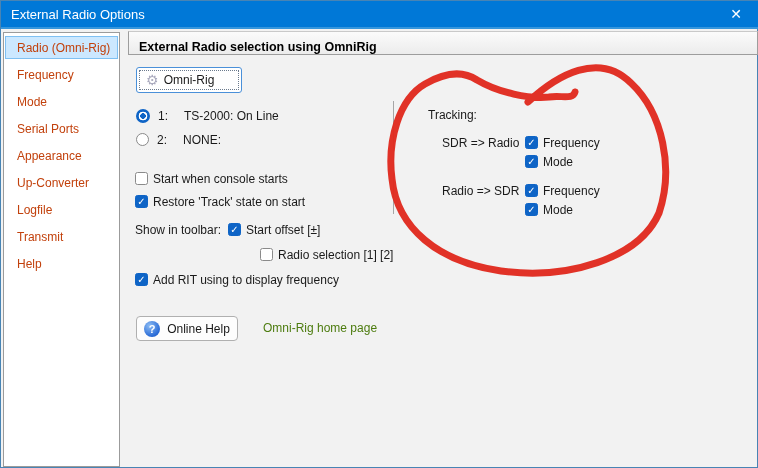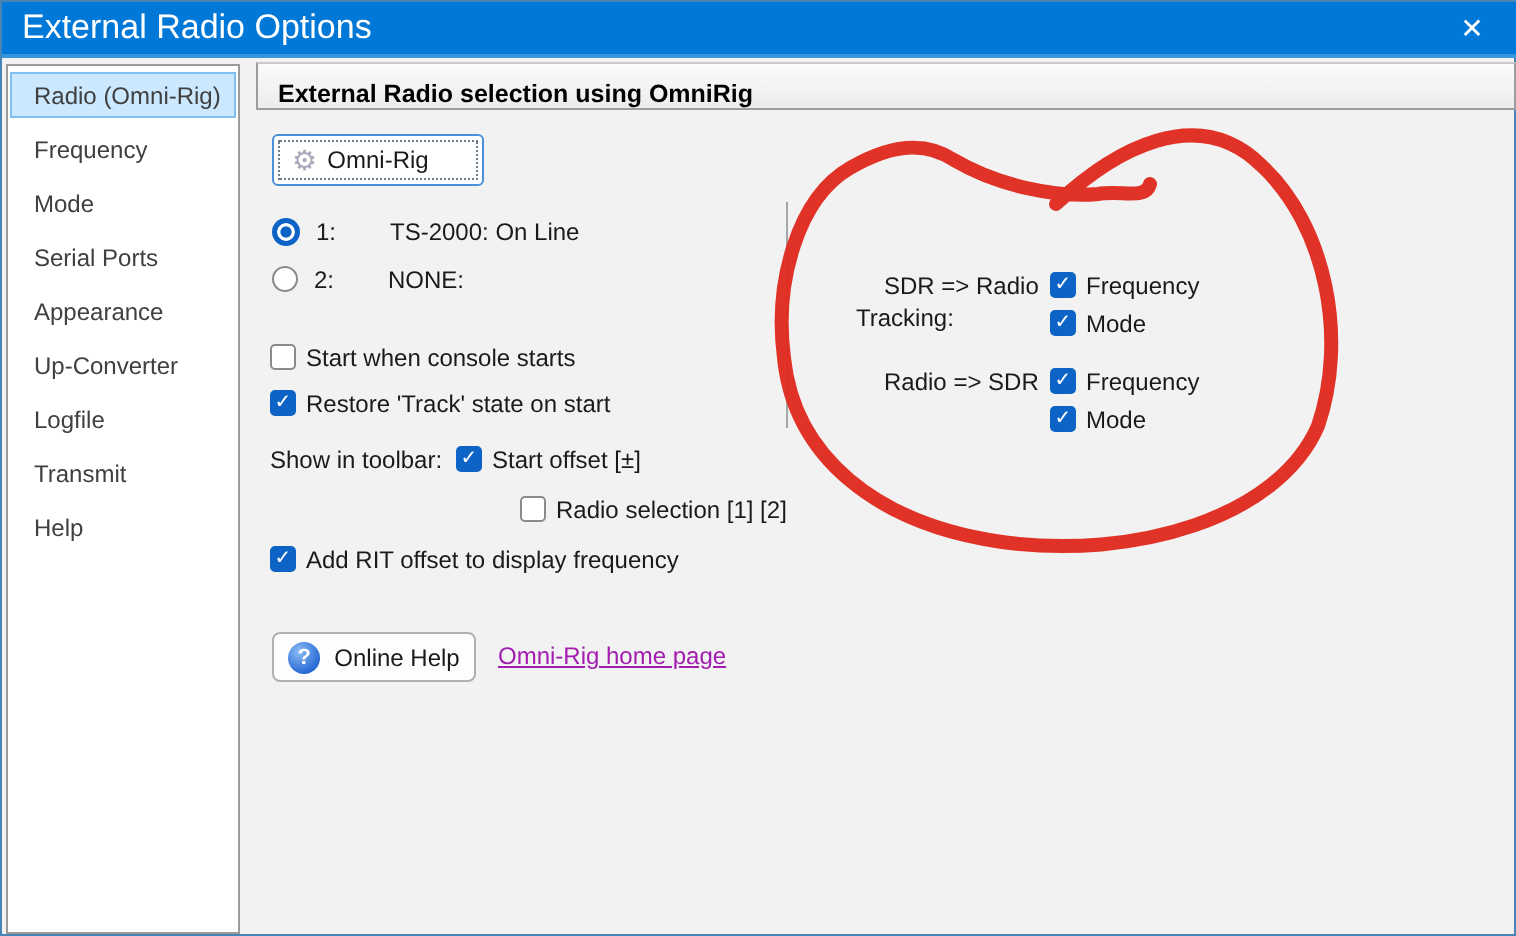--- a/index.html
+++ b/index.html
@@ -10,36 +10,36 @@
     border:0;
   }
   .dialog{position:absolute;inset:0;border:1px solid #4884b4;box-sizing:border-box;}
 
   
   .titlebar{
     position:absolute;left:0;top:0;width:758px;height:28px;
     background:#0078d7;border-bottom:2px solid #3696dc;
     display:flex;align-items:center;box-sizing:border-box;
   }
-  .titlebar .title{color:#ffffff;font-size:17px;padding-left:10px;}
+  .titlebar .title{color:#ffffff;font-size:13px;padding-left:10px;}
   .close-btn{
     position:absolute;right:0;top:0;width:46px;height:26px;
     display:flex;align-items:center;justify-content:center;
     color:#ffffff;font-size:14px;cursor:default;
   }
 
   
   .sidebar{
     position:absolute;left:2px;top:31px;width:117px;height:435px;
     background:#ffffff;border:1px solid #9b9b9b;box-sizing:border-box;
     padding-top:1px;
   }
   .side-item{
     height:27px;display:flex;align-items:center;
-    padding-left:12px;margin:0 1px;color:#404040;
+    padding-left:12px;margin:0 1px;color:#c2410c;
   }
   .side-item.selected{
     background:#cce8ff;box-shadow:inset 0 0 0 1px #7fc0f2;
     height:23px;margin-top:2px;margin-bottom:2px;
   }
 
   
   .band{
     position:absolute;left:127px;top:30px;width:630px;height:24px;
     background:linear-gradient(#fbfbfb,#ececec);
@@ -64,21 +64,21 @@
   
   .radio{
     width:13px;height:13px;border-radius:50%;
     border:1px solid #8a8a8a;background:#fff;flex:none;box-sizing:border-box;
   }
   .radio.selected{
     width:14px;height:14px;border:none;
     background:radial-gradient(circle,#0e64c6 0,#0e64c6 2.6px,#fff 3px,#fff 4.2px,#0e64c6 4.6px,#0e64c6 7px);
   }
   .rnum{margin-left:8px;width:17px;}
-  .rlabel{margin-left:20px;}
+  .rlabel{margin-left:9px;}
 
   
   .cb{
     width:13px;height:13px;border:1px solid #8a8a8a;border-radius:2.5px;
     background:#fff;display:inline-flex;align-items:center;justify-content:center;
     flex:none;box-sizing:border-box;
   }
   .cb.checked{background:#0e64c6;border-color:#0e64c6;}
   .cb .check{display:none;color:#fff;font-size:10px;font-weight:bold;line-height:10px;}
   .cb.checked .check{display:block;}
@@ -92,22 +92,22 @@
     background:#fdfdfd;border:1px solid #b0b0b0;border-radius:4px;
     box-sizing:border-box;display:flex;align-items:center;justify-content:center;gap:7px;
   }
   .help-icon{
     width:16px;height:16px;border-radius:50%;flex:none;
     background:radial-gradient(circle at 35% 30%,#8cbcf4,#2a6bd6 70%,#1c50b0);
     color:#fff;font-weight:bold;font-size:11px;
     display:flex;align-items:center;justify-content:center;
   }
   .home-link{
-    position:absolute;left:248px;top:315px;height:25px;line-height:25px;
-    color:#a21caf;text-decoration:underline;
+    position:absolute;left:262px;top:315px;height:25px;line-height:25px;
+    color:#4d7c0f;
   }
 
   
   .annotation{position:absolute;left:0;top:0;pointer-events:none;z-index:50;}
 </style>
 </head>
 <body>
 
 <div class="dialog">
 
@@ -168,26 +168,26 @@
   </div>
   <div class="abs row" style="left:227px;top:246px;height:15px;padding-left:32px;">
     <span class="cb"></span>
     <span class="cb-label">Radio selection [1] [2]</span>
   </div>
 
   <div class="abs row" style="left:134px;top:271px;height:15px;">
     <span class="cb checked">
         <span class="check">✓</span>
       </span>
-    <span class="cb-label">Add RIT offset to display frequency</span>
+    <span class="cb-label">Add RIT using to display frequency</span>
   </div>
 
   <div class="divider"></div>
 
-  <span class="abs" style="left:427px;top:107px;margin-top:44px;">Tracking:</span>
+  <span class="abs" style="left:427px;top:107px;">Tracking:</span>
 
   <span class="abs" style="left:441px;top:135px;text-align:right;">SDR =&gt; Radio</span>
   <div class="abs row" style="left:524px;top:134px;height:15px;">
     <span class="cb checked">
         <span class="check">✓</span>
       </span>
     <span class="cb-label">Frequency</span>
   </div>
   <div class="abs row" style="left:524px;top:153px;height:15px;">
     <span class="cb checked">

